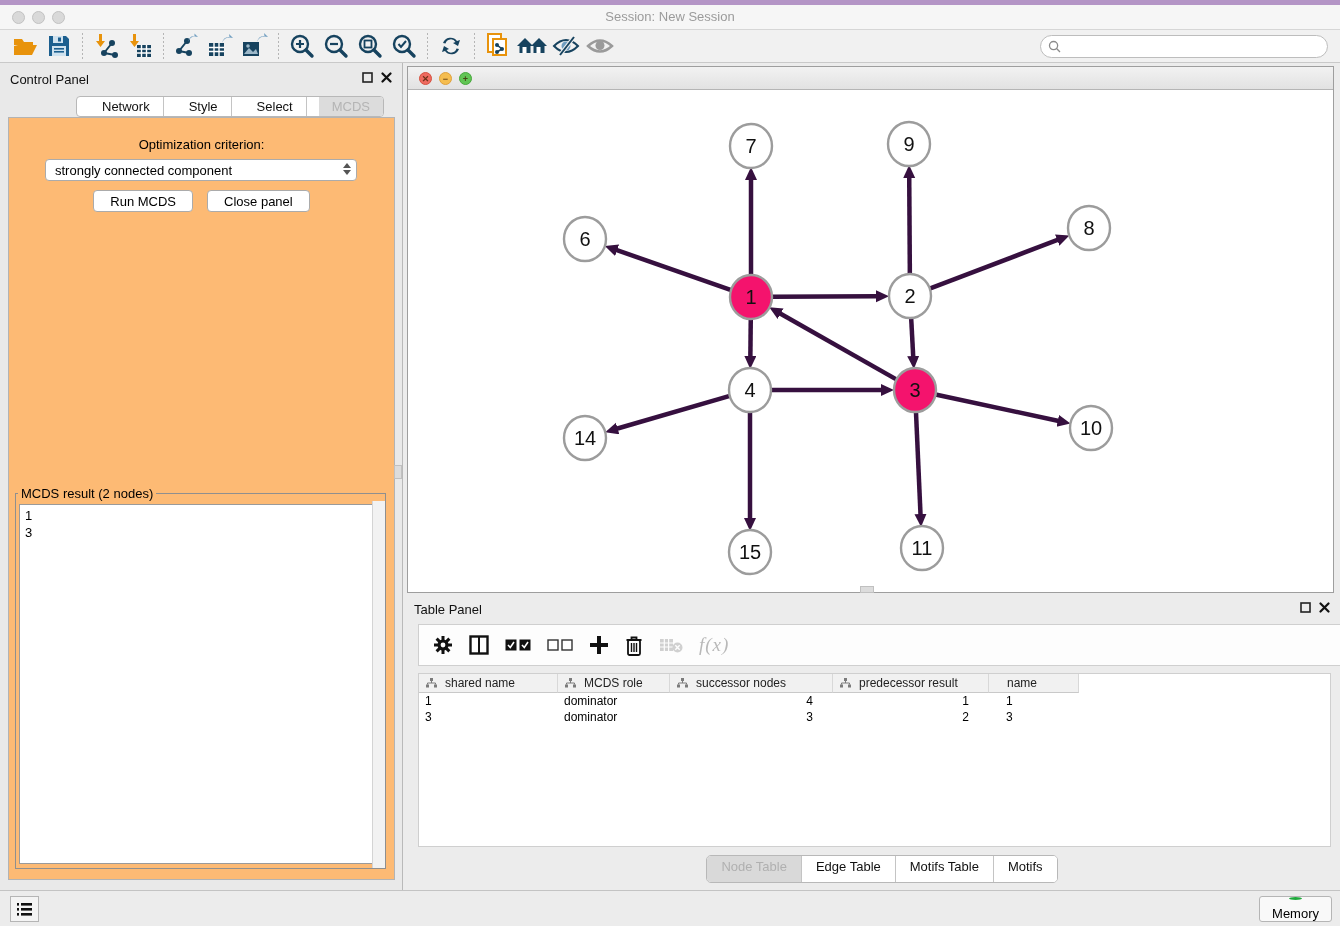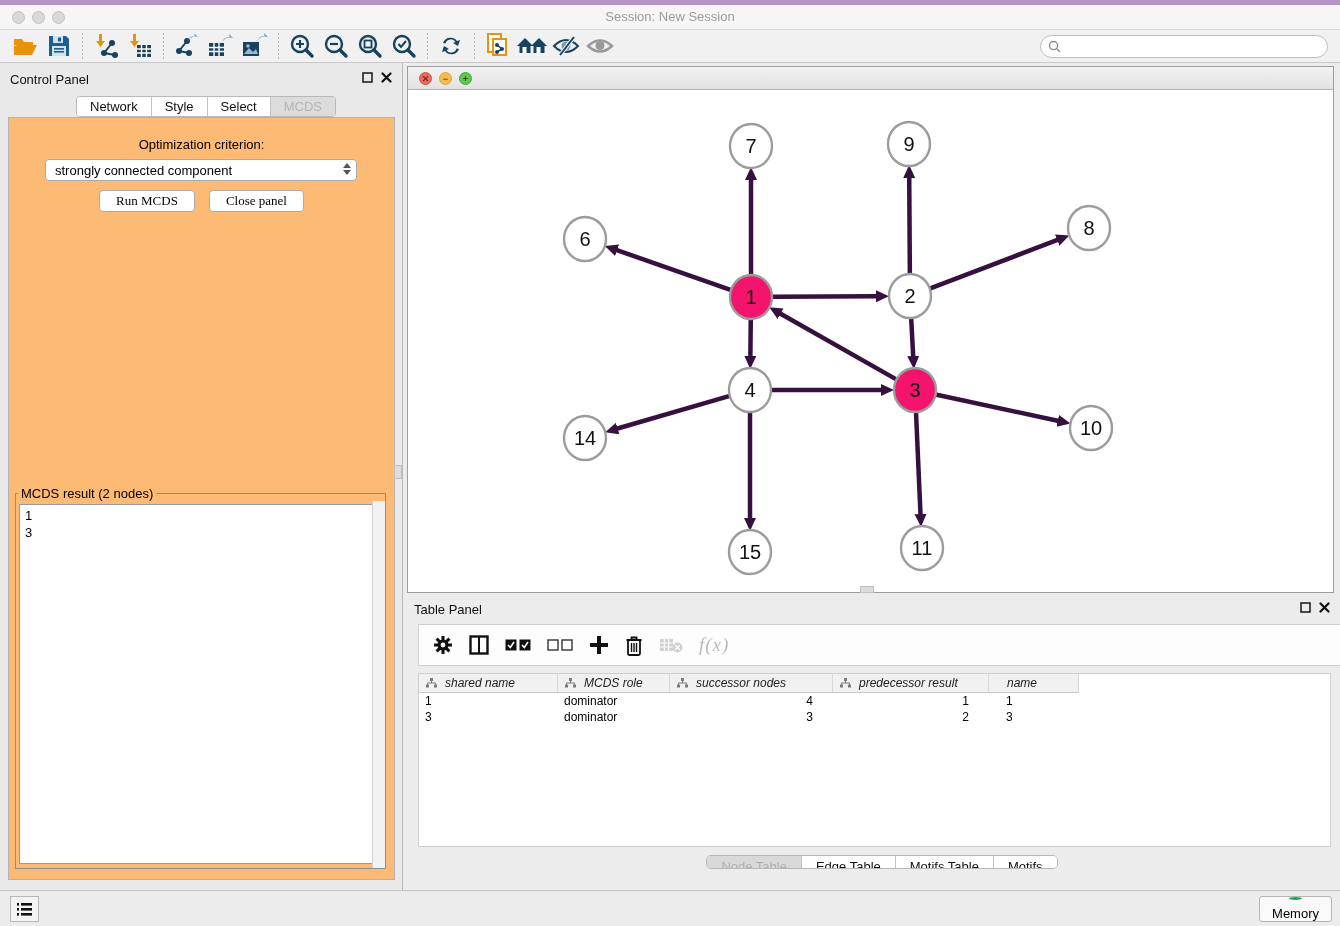--- a/index.html
+++ b/index.html
@@ -18,31 +18,31 @@
   .ticon { width:32px; height:28px; display:flex; align-items:center; justify-content:center; margin:0 1px; }
   .tsep { width:1px; height:26px; margin:0 6px; background-image:linear-gradient(#b5b5b5 40%, rgba(0,0,0,0) 0%); background-size:1px 4px; }
   .searchbox { position:absolute; right:12px; top:5px; width:288px; height:23px; background:#fff; border:1px solid #bdbdbd; border-radius:12px; display:flex; align-items:center; padding-left:7px; }
   .searchbox input { border:none; outline:none; flex:1; font-size:12px; background:transparent; margin-left:4px; }
 
   
   .control-panel { position:absolute; left:0; top:63px; width:403px; height:827px; background:#e9e9e9; border-right:1px solid #b9b9b9; }
   .panel-header { position:absolute; left:10px; top:9px; font-size:13px; color:#111; }
   .panel-btns { position:absolute; right:10px; top:9px; display:flex; gap:8px; align-items:center; }
   .cp-tabs { position:absolute; left:76px; top:33px; display:flex; height:21px; border:1px solid #b8b8b8; border-radius:4px; overflow:hidden; background:#fff; }
-  .cp-tab { padding:2px 13px; font-size:13px; color:#111; background:#fff; border-right:1px solid #c4c4c4; line-height:16px; }
+  .cp-tab { padding:2px 13px; font-size:13px; color:#111; background:#fff; border-right:1px solid #c4c4c4; line-height:16px;margin-left:12px; }
   .cp-tab:last-child { border-right:none; }
   .cp-tab.selected { background:#dcdcdc; color:#b4b4b4; }
   .cp-content { position:absolute; left:8px; top:54px; width:387px; height:763px; background:#fdba74; border:1px solid #b3b3b3; }
   .opt-label { position:absolute; left:0; right:0; top:19px; text-align:center; font-size:13px; color:#000; }
   .dropdown { position:absolute; left:36px; top:41px; width:312px; height:22px; background:#fff; border:1px solid #ababab; border-radius:4px; display:flex; align-items:center; padding-left:9px; font-size:13px; }
   .dd-arrows { position:absolute; right:5px; top:3px; display:flex; flex-direction:column; gap:2px; }
   .dd-arrows .up { width:0; height:0; border-left:4px solid transparent; border-right:4px solid transparent; border-bottom:5px solid #555; }
   .dd-arrows .down { width:0; height:0; border-left:4px solid transparent; border-right:4px solid transparent; border-top:5px solid #555; }
   .btn-row { position:absolute; left:0; right:0; top:72px; display:flex; justify-content:center; gap:14px; }
-  .mac-btn { height:22px; background:#fff; border:1px solid #ababab; border-radius:4px; font-size:13px; padding:0 16px; color:#000; display:flex; align-items:center; font-family:Liberation Serif, serif; }
+  .mac-btn { height:22px; background:#fff; border:1px solid #ababab; border-radius:4px; font-size:13px; padding:0 16px; color:#000; display:flex; align-items:center; font-family:Liberation Sans, sans-serif; }
   .result-box { position:absolute; left:6px; top:368px; width:371px; height:383px; border:1px solid #8f8f8f; }
   .result-box legend { font-size:13px; color:#000; margin-left:2px; padding:0 3px; }
   .result-inner { position:absolute; left:3px; right:3px; top:3px; bottom:4px; background:#fff; border:1px solid #9a9a9a; font-size:13px; color:#000; padding:2px 5px; line-height:17px; }
   .result-scroll { position:absolute; right:0; top:0; bottom:0; width:13px; background:#f2f2f2; border-left:1px solid #d4d4d4; }
 
   
   .net-frame { position:absolute; left:407px; top:66px; width:927px; height:527px; background:#fff; border:1px solid #9e9e9e; }
   .net-titlebar { position:absolute; left:0; top:0; right:0; height:23px; background:linear-gradient(#f2f2f2,#e2e2e2); border-bottom:1px solid #b5b5b5; }
   .net-title { position:absolute; left:0; right:0; top:4px; text-align:center; font-size:13px; color:#1a1a1a; }
   .tl { position:absolute; top:5px; width:13px; height:13px; border-radius:50%; font-size:9px; line-height:12px; text-align:center; color:rgba(60,30,0,.75); font-weight:bold; }
@@ -50,28 +50,28 @@
   .tl.yellow { background:#f5bd4f; border:1px solid #dfa13c; }
   .tl.green { background:#61c554; border:1px solid #47a73c; }
   .net-canvas { position:absolute; left:0; top:23px; width:925px; height:502px; background:#fff; }
   .split-dot { position:absolute; background:#dcdcdc; border:1px solid #c0c0c0; }
 
   
   .table-panel { position:absolute; left:404px; top:593px; width:936px; height:297px; background:#ececec; }
   .tp-toolbar { position:absolute; left:14px; top:31px; width:1077px; height:42px; background:#fdfdfd; border:1px solid #cfcfcf; display:flex; align-items:center; padding-left:14px; gap:16px; }
   .tp-table { position:absolute; left:14px; top:80px; width:913px; height:174px; background:#fff; border:1px solid #cfcfcf; overflow:hidden; }
   .thead { display:flex; height:19px; }
-  .th { background:#f1f1f1; border-right:1px solid #d8d8d8; border-bottom:1px solid #c9c9c9; display:flex; align-items:center; font-size:12px; color:#222; padding-left:7px; gap:8px;font-style:italic; }
+  .th { background:#f1f1f1; border-right:1px solid #d8d8d8; border-bottom:1px solid #c9c9c9; display:flex; align-items:center; font-size:12px; color:#222; padding-left:7px; gap:8px; }
   .th.noicon { padding-left:18px; }
   .trow { display:flex; height:16px; font-size:12px; color:#000; }
   .td { padding:1px 6px 0 6px; overflow:hidden; white-space:nowrap; }
   .td.num { text-align:right; padding-right:20px; }
   .td.name-col { padding-left:17px; }
   .tp-tabs { position:absolute; left:0; right:0; top:262px; display:flex; justify-content:center; }
-  .seg { display:flex; height:14px; border:1px solid #b8b8b8; border-radius:5px; overflow:hidden; background:#fff;margin-left:20px; }
+  .seg { display:flex; height:28px; border:1px solid #b8b8b8; border-radius:5px; overflow:hidden; background:#fff;margin-left:20px; }
   .seg-tab { padding:3px 14px; font-size:13px; color:#111; background:#fff; border-right:1px solid #c4c4c4; line-height:16px; }
   .seg-tab:last-child { border-right:none; }
   .seg-tab.selected { background:#d9d9d9; color:#b0b0b0; }
 
   
   .statusbar { position:absolute; left:0; top:890px; width:1340px; height:36px; background:#ececec; border-top:1px solid #c3c3c3; }
   .list-btn { position:absolute; left:10px; top:5px; width:29px; height:26px; background:#f4f4f4; border:1px solid #b5b5b5; display:flex; align-items:center; justify-content:center; }
   .memory-btn { position:absolute; right:8px; top:5px; height:26px; background:#f9f9f9; border:1px solid #b5b5b5; border-radius:3px; display:flex; align-items:center; gap:6px; padding:0 12px; font-size:13px; color:#000;flex-direction:column; }
   .memdot { width:13px; height:13px; border-radius:50%; background:#1faa3c; }
 

